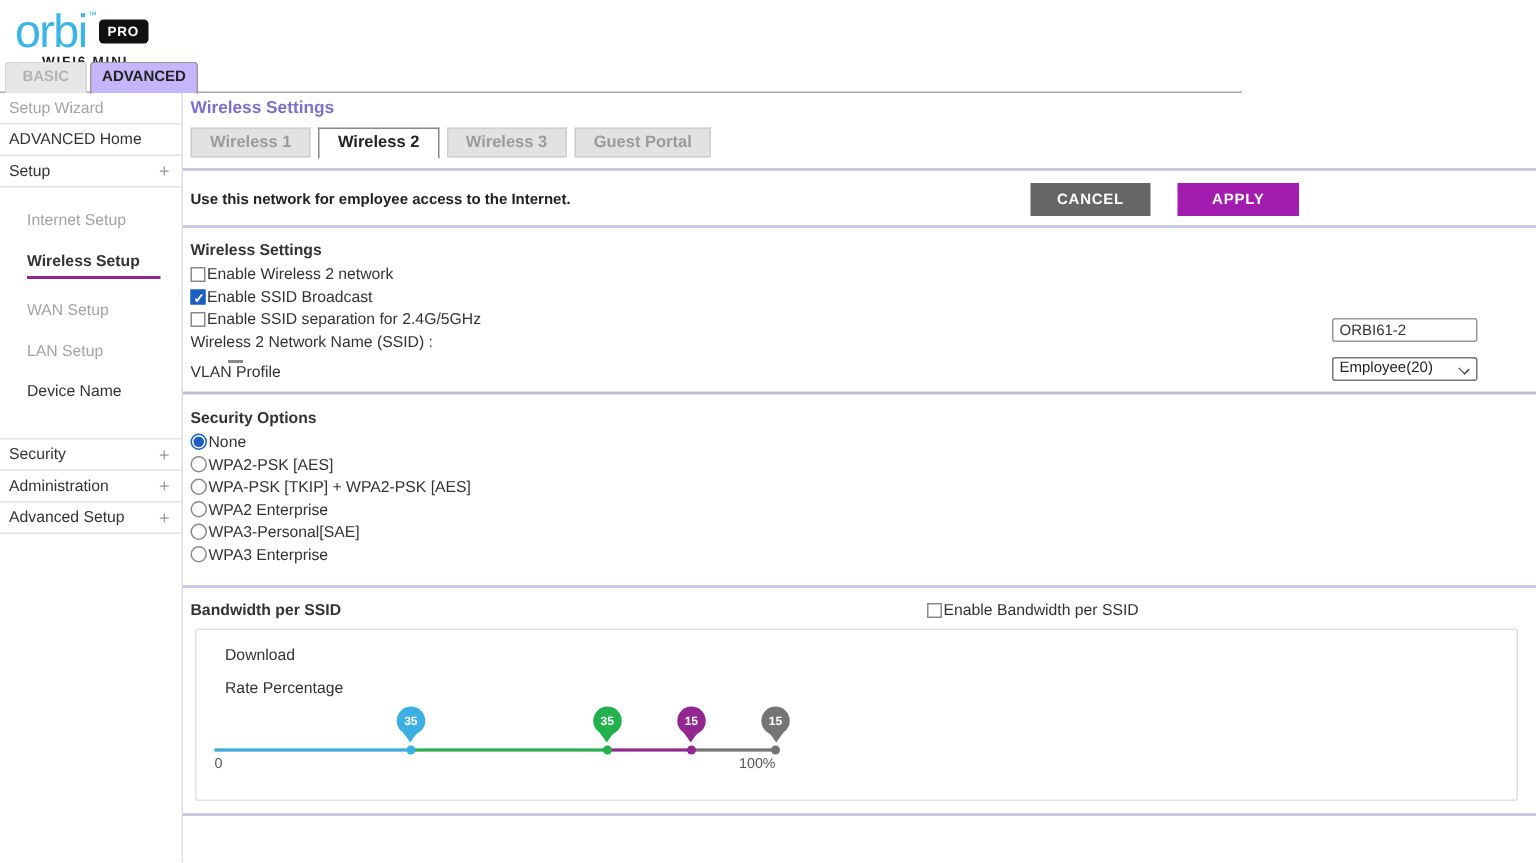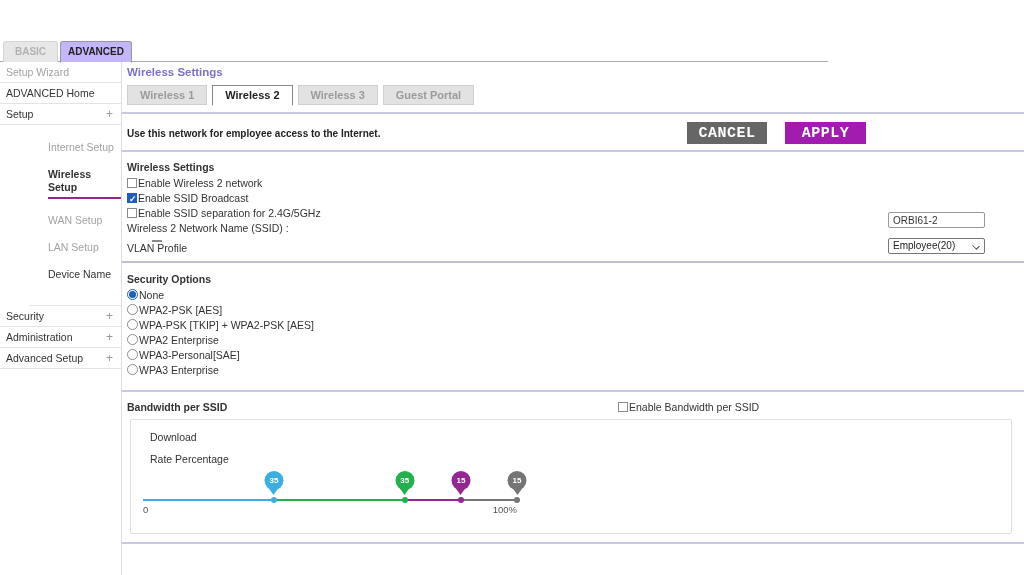--- a/index.html
+++ b/index.html
@@ -21,35 +21,35 @@
   .topbar { position:absolute; left:0; top:41px; width:828px; height:21px; border-bottom:1px solid #aaa; }
   .top-tab { position:absolute; top:0; height:21px; line-height:20px; text-align:center;
     font-size:10px; font-weight:bold; border-radius:3px 3px 0 0; cursor:default; }
   .top-tab.basic { left:3px; width:55px; background:#e7e7e7; color:#b3b3b3; border:1px solid #d5d5d5; border-bottom:none; }
   .top-tab.advanced { left:60px; width:72px; background:#c4b5fd; color:#222; border:1px solid #999; border-bottom:1px solid #fff; height:22px; }
   
   .sidebar { position:absolute; left:0; top:62px; width:122px; bottom:0; border-right:1px solid #dcdcea; }
   .side-item { position:relative; height:21px; line-height:21px; padding-left:6px; border-bottom:1px solid #e3e3e3; color:#333; }
   .side-item.gray { color:#a3a3a3; }
   .side-item .plus { position:absolute; right:8px; top:0; color:#9a9a9a; font-size:12px; }
-  .side-sub { border-bottom:1px solid #e3e3e3; padding:8px 0 10px 0;margin-left:30px; }
+  .side-sub { border-bottom:1px solid #e3e3e3; padding:8px 0 10px 0; }
   .sub-item { padding-left:18px; color:#a3a3a3; line-height:13px; margin:8px 0 14px 0; }
   .sub-item.dark { color:#333; }
   .sub-item.active { color:#333; font-weight:bold; margin:9px 0 15px 0; }
   .sub-item.active .sub-label { display:inline-block; border-bottom:2px solid #93278f; padding:0 14px 3px 0; }
   
   .main-title { position:absolute; left:127px; top:66px; color:#7b71c9; font-size:11.5px; font-weight:bold; }
   .content-tabs { position:absolute; left:127px; top:85px; height:20px; }
   .c-tab { display:inline-block; height:20px; line-height:19px; padding:0 12px; margin-right:2px;
     font-size:11px; font-weight:bold; background:#e2e2e2; color:#9b9b9b; border:1px solid #cfcfcf; vertical-align:top; }
   .c-tab.active { background:#fff; color:#222; border:1px solid #8a8a8a; border-bottom:1px solid #fff; height:21px; }
   .hline { position:absolute; left:122px; right:0; height:2px; background:#c9c9e3; }
   .banner-text { position:absolute; left:127px; top:128px; font-weight:bold; font-size:10px; color:#222; }
   .btn { position:absolute; top:122px; width:80px; height:22px; border:none; color:#fff;
-    font-family:Liberation Mono, monospace; font-size:15px; font-weight:bold; letter-spacing:.5px; cursor:pointer; }
+    font-family:Liberation Sans, sans-serif; font-size:10px; font-weight:bold; letter-spacing:.5px; cursor:pointer; }
   .btn.cancel { left:687px; background:#666666; }
   .btn.apply { left:785px; width:81px; background:#a21caf; }
   .sec-head { position:absolute; font-weight:bold; color:#333; font-size:10.5px; }
   
   .cb-row, .radio-row { position:absolute; left:127px; height:13px; line-height:12px; display:flex; align-items:center; }
   .cb { display:inline-block; width:10px; height:10px; border:1px solid #8a8a8a; background:#fff; margin-right:1px; position:relative; }
   .cb.checked { background:#1d5fbf; border-color:#1d5fbf; }
   .cb.checked::after { content:"\2713"; position:absolute; left:1px; top:-1px; color:#fff; font-size:9px; font-weight:bold; }
   .radio { display:inline-block; width:11px; height:11px; border:1px solid #8a8a8a; border-radius:50%; background:#fff; margin-right:1px; position:relative; }
   .radio.selected { border-color:#1d5fbf; }
@@ -75,20 +75,28 @@
   .pin-tip { position:absolute; left:4.5px; top:17px; width:0; height:0;
     border-left:5px solid transparent; border-right:5px solid transparent; border-top:7px solid #000; }
   .slider-min { position:absolute; left:0; top:33px; color:#555; font-size:9.5px; }
   .slider-max { position:absolute; right:0; top:33px; color:#555; font-size:9.5px; }
 </style>
 </head>
 <body>
 
 <div id="app">
 
+  <div class="logo">
+    <div class="logo-row">
+      <span class="brand">orbi</span>
+      <span class="tm">™</span>
+      <span class="pro-badge">PRO</span>
+    </div>
+    <div class="logo-sub">WIFI6 MINI</div>
+  </div>
 
   <div class="topbar">
     <div class="top-tab basic">BASIC</div>
     <div class="top-tab advanced">ADVANCED</div>
   </div>
 
   <div class="sidebar">
     <div class="side-item gray">
       <span>Setup Wizard</span>
     </div>

